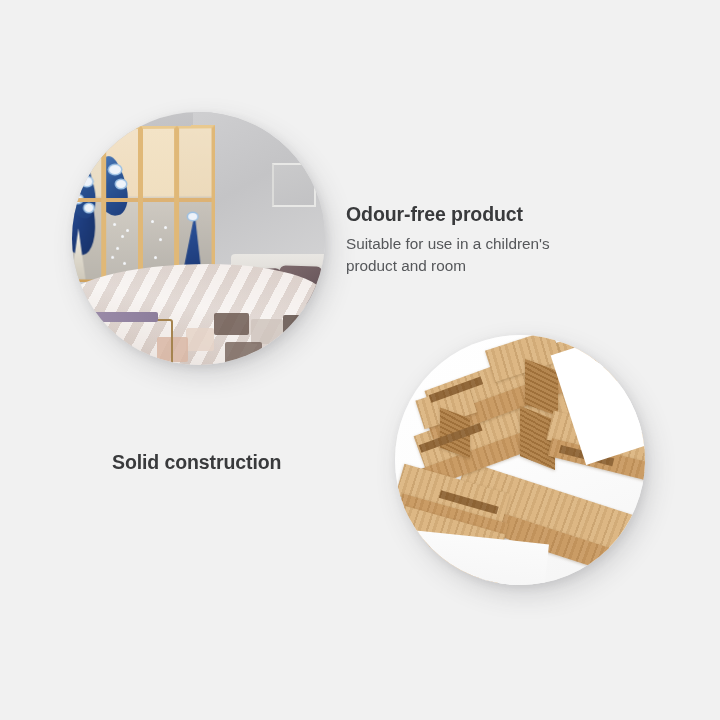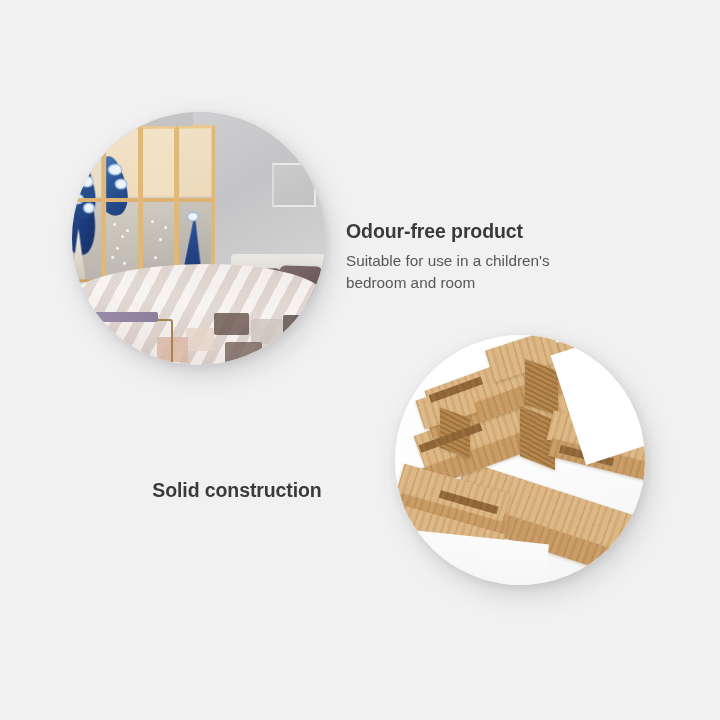--- a/index.html
+++ b/index.html
@@ -252,27 +252,26 @@
                  rgba(110,70,28,0.26) 0 2px, rgba(255,255,255,0.06) 2px 5px); }
   .p-shadow { background-color: #8f6536; }
 
   
   .text-block { position: absolute; }
   #feature-text-1 {
     left: 346px;
     top: 204px;
     width: 250px;
     text-align: left;
-    margin-top: 17px;
   }
   #feature-text-2 {
     left: 112px;
-    top: 480px;
+    top: 452px;
     width: 250px;
-    text-align: center;
+    text-align: left;
   }
   .feature-title {
     margin: 0 0 7px 0;
     font-size: 19.5px;
     font-weight: 700;
     letter-spacing: -0.1px;
     color: #393a3c;
     line-height: 1.12;
   }
   .feature-desc {
@@ -355,21 +354,21 @@
 
         <div class="basket"></div>
         <div class="basket-top"></div>
 
       </div>
     </div>
   </div>
 
   <div class="text-block" id="feature-text-1">
     <h2 class="feature-title">Odour-free product</h2>
-    <p class="feature-desc">Suitable for use in a children's bedroom and room</p>
+    <p class="feature-desc">Suitable for use in a children's product and room</p>
   </div>
 
   <div class="photo-circle" id="circle-timber">
     <div class="photo-inner">
       <div class="timber-scene">
 
         <div class="plank p-top" style="left:26%;top:50%;width:92%;height:17%;transform:rotate(18deg);transform-origin:left center;"></div>
         <div class="plank p-face" style="left:26%;top:66%;width:92%;height:9%;transform:rotate(18deg);transform-origin:left center;"></div>
 
         <div class="plank p-top" style="left:10%;top:40%;width:84%;height:15%;transform:rotate(-20deg);transform-origin:left center;"></div>

